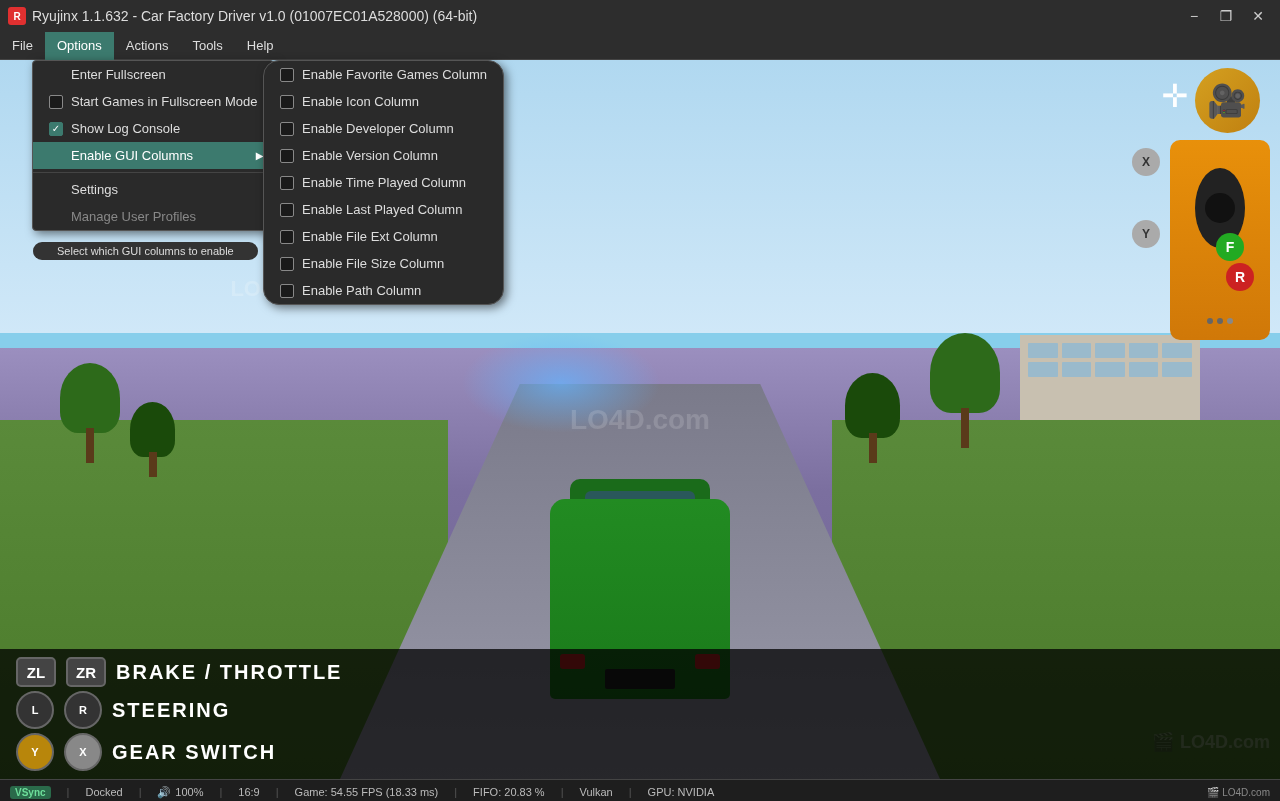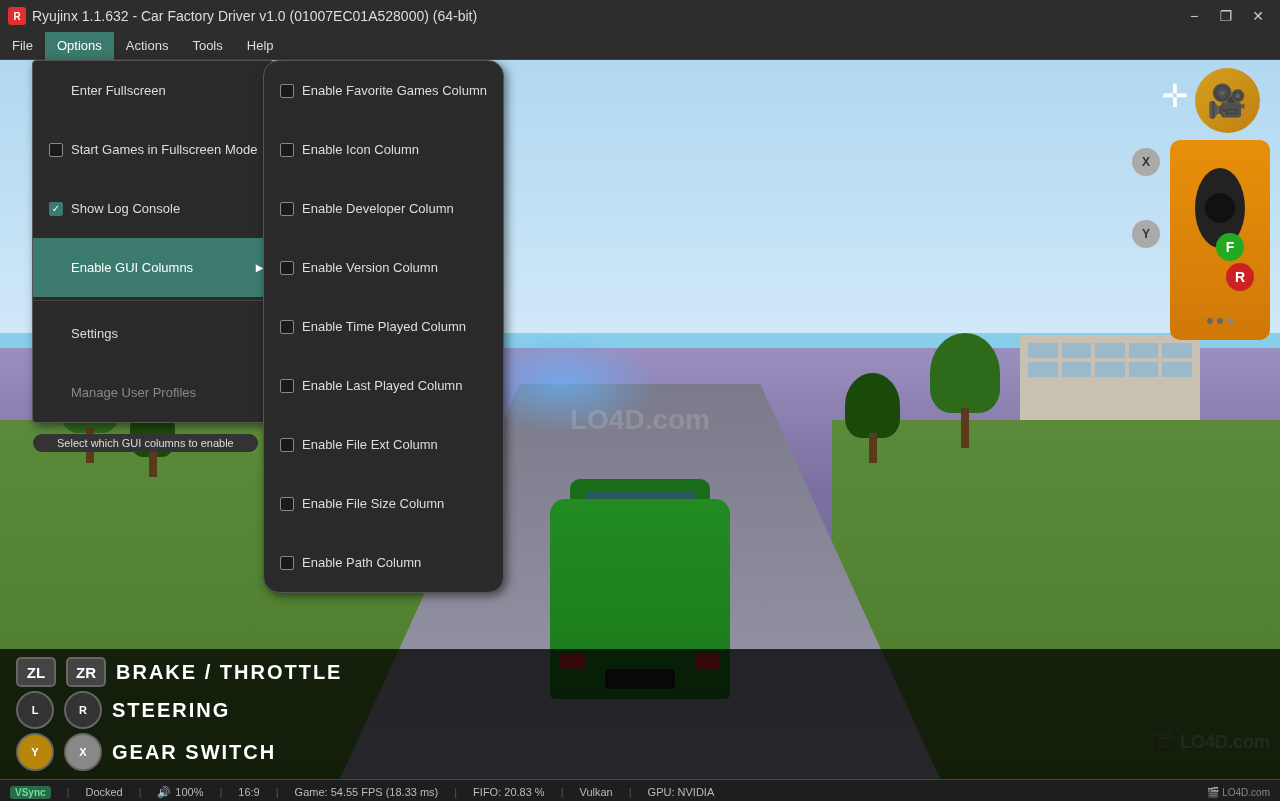--- a/index.html
+++ b/index.html
@@ -465,21 +465,21 @@
       top: 60px;
       left: 32px;
       background: #2a2a2a;
       border: 1px solid #555;
       border-radius: 4px;
       min-width: 220px;
       box-shadow: 3px 3px 10px rgba(0,0,0,0.5);
       z-index: 1000;
     }
     .dropdown-item {
-      padding: 22px 16px;
+      padding: 6px 16px;
       color: #ddd;
       cursor: pointer;
       display: flex;
       align-items: center;
       gap: 8px;
       font-size: 13px;
       position: relative;
     }
     .dropdown-item.active-highlight {
       background: #3c7a6e;

